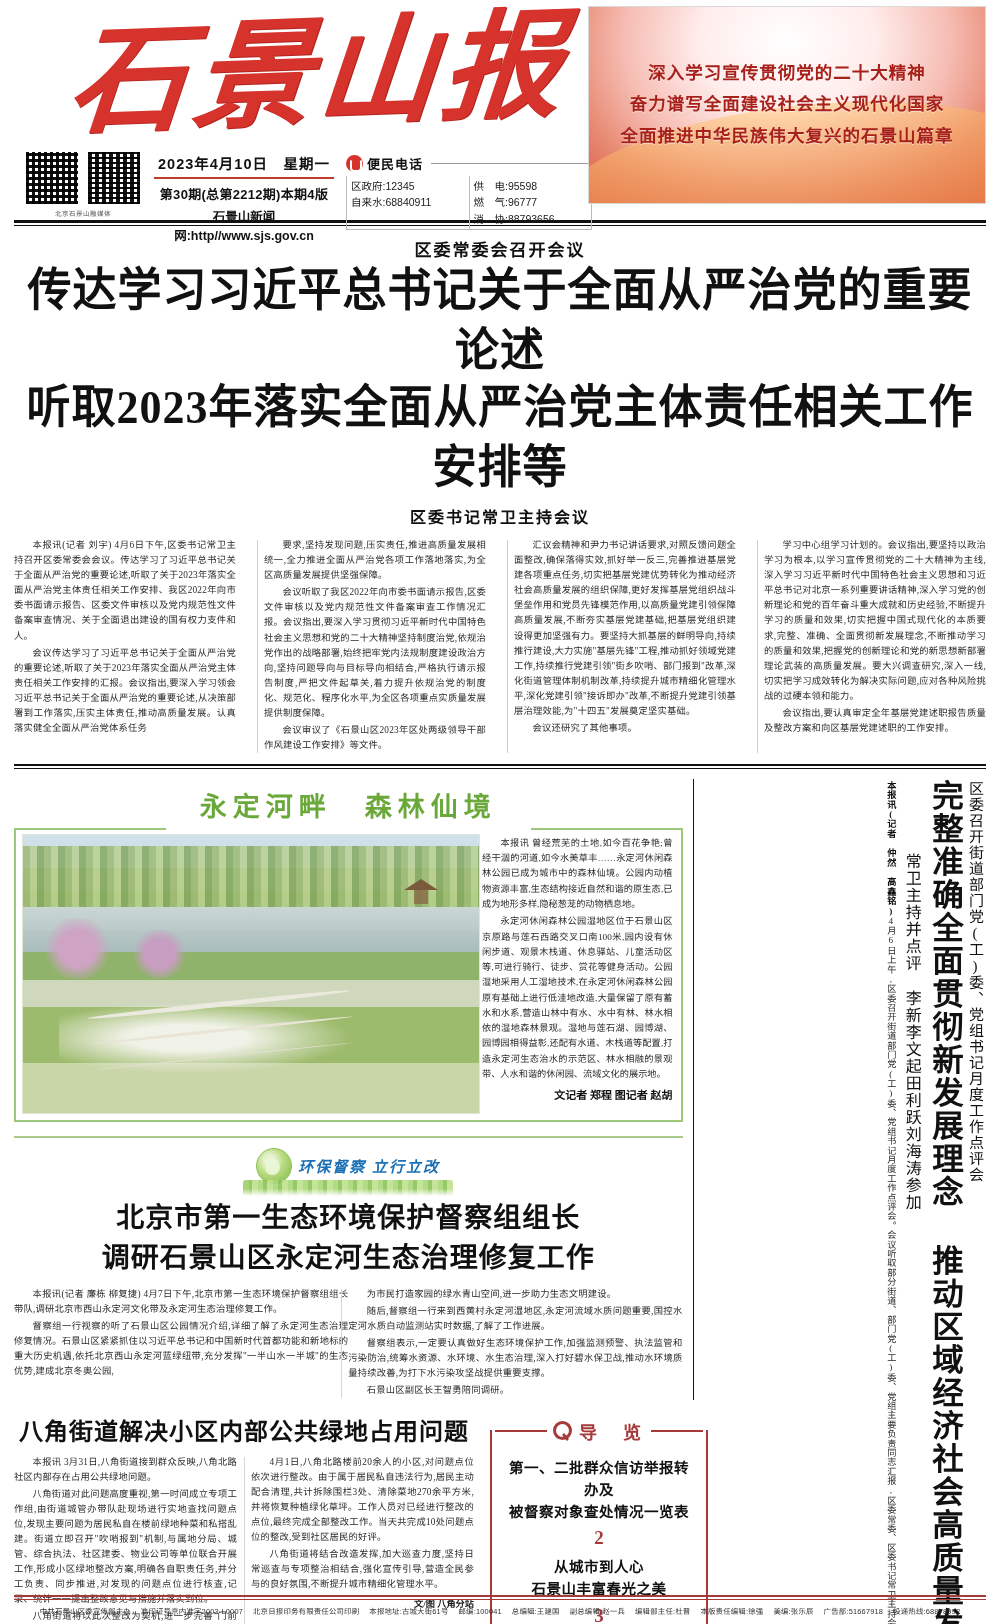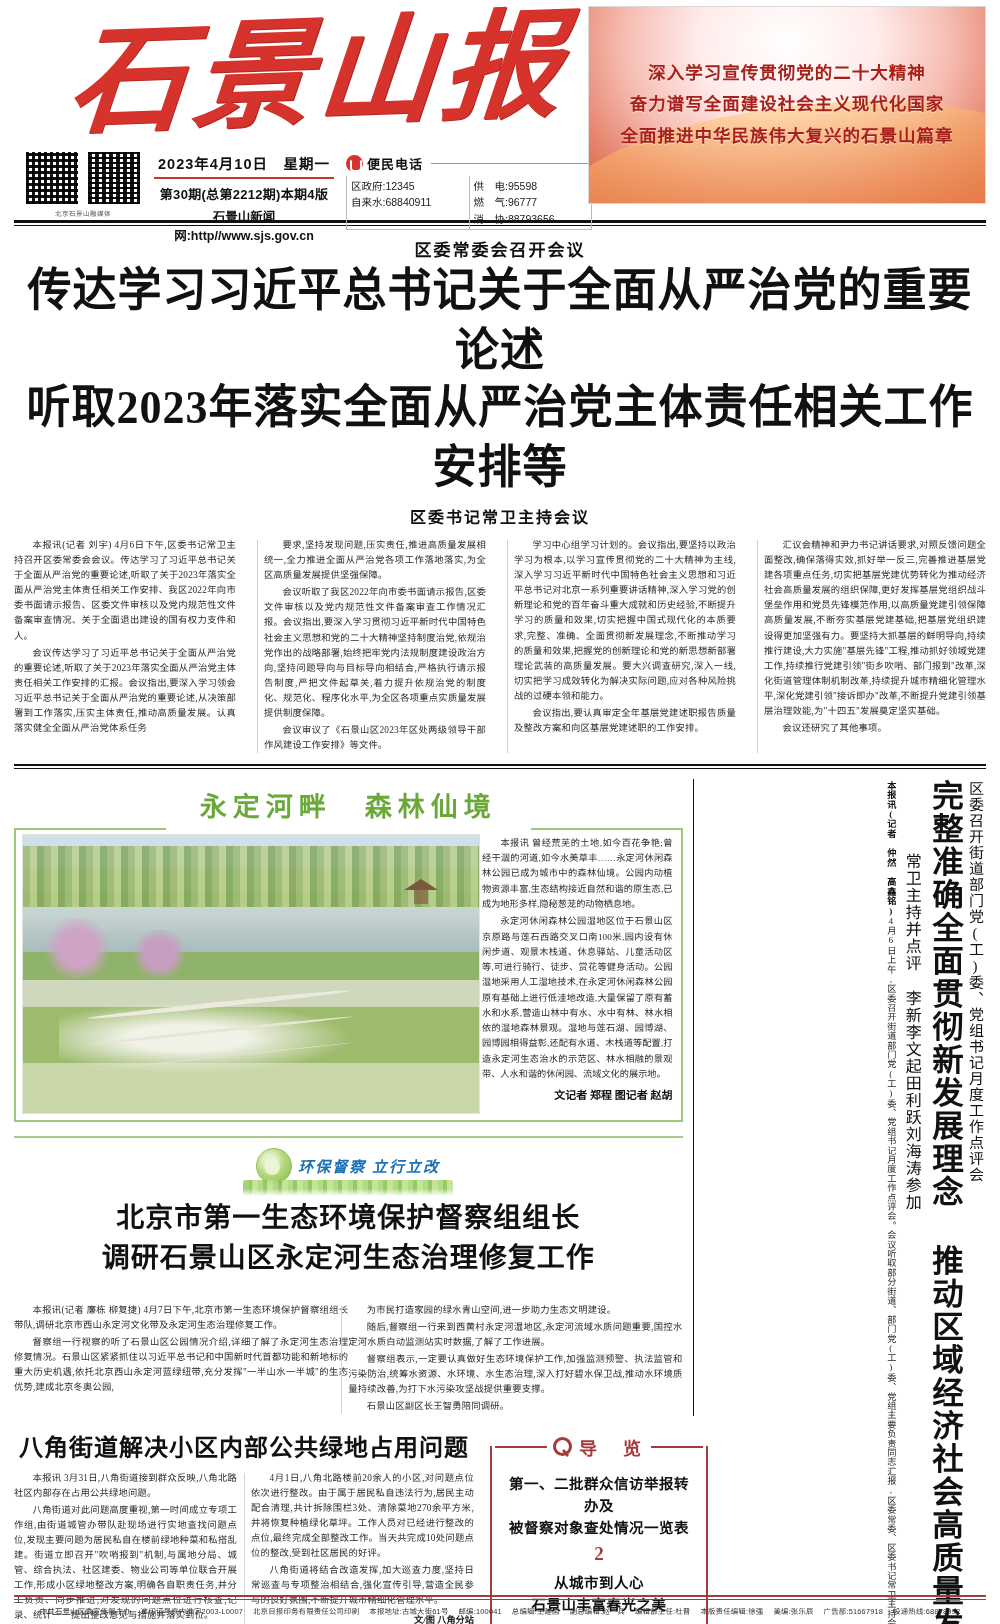--- a/index.html
+++ b/index.html
@@ -152,21 +152,21 @@
     background:#eaf6d8;border-radius:40% 55% 50% 45%;opacity:.9;}
   .eco-logo-text{font-size:15px;font-weight:700;color:#1a6fb5;letter-spacing:2px;font-style:italic;}
   .eco-skyline{width:210px;height:16px;margin-top:-4px;
     background:
       linear-gradient(90deg,#9fd06a 0 3%,transparent 3%),
       repeating-linear-gradient(90deg,#a9d978 0 5px,#8cc457 5px 9px,#bee28c 9px 15px);
     -webkit-mask-image:linear-gradient(180deg,#000 0 55%,transparent 100%);
     mask-image:linear-gradient(180deg,#000 0 55%,transparent 100%);
     border-radius:2px;opacity:.9;}
   .eco-head{text-align:center;font-size:28px;font-weight:700;line-height:1.3;margin-top:4px;letter-spacing:1px;color:#111;}
-  .eco-cols{display:flex;margin-top:26px;}
+  .eco-cols{display:flex;margin-top:10px;}
   .eco-col{flex:1;position:relative;}
   .eco-col+.eco-col:before{content:"";position:absolute;left:-7px;top:2px;bottom:2px;width:1px;background:#d5d5d5;}
 
   
   .mid-right{width:286px;position:relative;border-left:1px solid #111;padding-left:8px;}
   .vtitle-row{display:flex;flex-direction:row-reverse;justify-content:flex-start;height:612px;gap:2px;}
   .v{writing-mode:vertical-rl;text-orientation:upright;white-space:nowrap;}
   .v-kicker{font-size:15px;font-weight:400;letter-spacing:1px;color:#111;padding-top:2px;}
   .v-main{
     font-size:31.5px;font-weight:700;letter-spacing:1.5px;color:#111;line-height:1.18;
@@ -274,26 +274,26 @@
       <div class="lead-col">
         <p class="body">本报讯(记者 刘宇) 4月6日下午,区委书记常卫主持召开区委常委会会议。传达学习了习近平总书记关于全面从严治党的重要论述,听取了关于2023年落实全面从严治党主体责任相关工作安排、我区2022年向市委书面请示报告、区委文件审核以及党内规范性文件备案审查情况、关于全面退出建设的国有权力支件和人。</p>
         <p class="body">会议传达学习了习近平总书记关于全面从严治党的重要论述,听取了关于2023年落实全面从严治党主体责任相关工作安排的汇报。会议指出,要深入学习领会习近平总书记关于全面从严治党的重要论述,从决策部署到工作落实,压实主体责任,推动高质量发展。认真落实健全全面从严治党体系任务</p>
       </div>
       <div class="lead-col">
         <p class="body">要求,坚持发现问题,压实责任,推进高质量发展相统一,全力推进全面从严治党各项工作落地落实,为全区高质量发展提供坚强保障。</p>
         <p class="body">会议听取了我区2022年向市委书面请示报告,区委文件审核以及党内规范性文件备案审查工作情况汇报。会议指出,要深入学习贯彻习近平新时代中国特色社会主义思想和党的二十大精神坚持制度治党,依规治党作出的战略部署,始终把牢党内法规制度建设政治方向,坚持问题导向与目标导向相结合,严格执行请示报告制度,严把文件起草关,着力提升依规治党的制度化、规范化、程序化水平,为全区各项重点实质量发展提供制度保障。</p>
         <p class="body">会议审议了《石景山区2023年区处两级领导干部作风建设工作安排》等文件。</p>
       </div>
       <div class="lead-col">
+        <p class="body">汇议会精神和尹力书记讲话要求,对照反馈问题全面整改,确保落得实效,抓好举一反三,完善推进基层党建各项重点任务,切实把基层党建优势转化为推动经济社会高质量发展的组织保障,更好发挥基层党组织战斗堡垒作用和党员先锋模范作用,以高质量党建引领保障高质量发展,不断夯实基层党建基础,把基层党组织建设得更加坚强有力。要坚持大抓基层的鲜明导向,持续推行建设,大力实施"基层先锋"工程,推动抓好领域党建工作,持续推行党建引领"街乡吹哨、部门报到"改革,深化街道管理体制机制改革,持续提升城市精细化管理水平,深化党建引领"接诉即办"改革,不断提升党建引领基层治理效能,为"十四五"发展奠定坚实基础。</p>
+        <p class="body">会议还研究了其他事项。</p>
+      </div>
+      <div class="lead-col">
         <p class="body">学习中心组学习计划的。会议指出,要坚持以政治学习为根本,以学习宣传贯彻党的二十大精神为主线,深入学习习近平新时代中国特色社会主义思想和习近平总书记对北京一系列重要讲话精神,深入学习党的创新理论和党的百年奋斗重大成就和历史经验,不断提升学习的质量和效果,切实把握中国式现代化的本质要求,完整、准确、全面贯彻新发展理念,不断推动学习的质量和效果,把握党的创新理论和党的新思想新部署理论武装的高质量发展。要大兴调查研究,深入一线,切实把学习成效转化为解决实际问题,应对各种风险挑战的过硬本领和能力。</p>
         <p class="body">会议指出,要认真审定全年基层党建述职报告质量及整改方案和向区基层党建述职的工作安排。</p>
-      </div>
-      <div class="lead-col">
-        <p class="body">汇议会精神和尹力书记讲话要求,对照反馈问题全面整改,确保落得实效,抓好举一反三,完善推进基层党建各项重点任务,切实把基层党建优势转化为推动经济社会高质量发展的组织保障,更好发挥基层党组织战斗堡垒作用和党员先锋模范作用,以高质量党建引领保障高质量发展,不断夯实基层党建基础,把基层党组织建设得更加坚强有力。要坚持大抓基层的鲜明导向,持续推行建设,大力实施"基层先锋"工程,推动抓好领域党建工作,持续推行党建引领"街乡吹哨、部门报到"改革,深化街道管理体制机制改革,持续提升城市精细化管理水平,深化党建引领"接诉即办"改革,不断提升党建引领基层治理效能,为"十四五"发展奠定坚实基础。</p>
-        <p class="body">会议还研究了其他事项。</p>
       </div>
     </div>
   </div>
 
   <div class="rule-pair">
     <div class="a"></div>
     <div class="b"></div>
   </div>
 
   <div class="mid">

